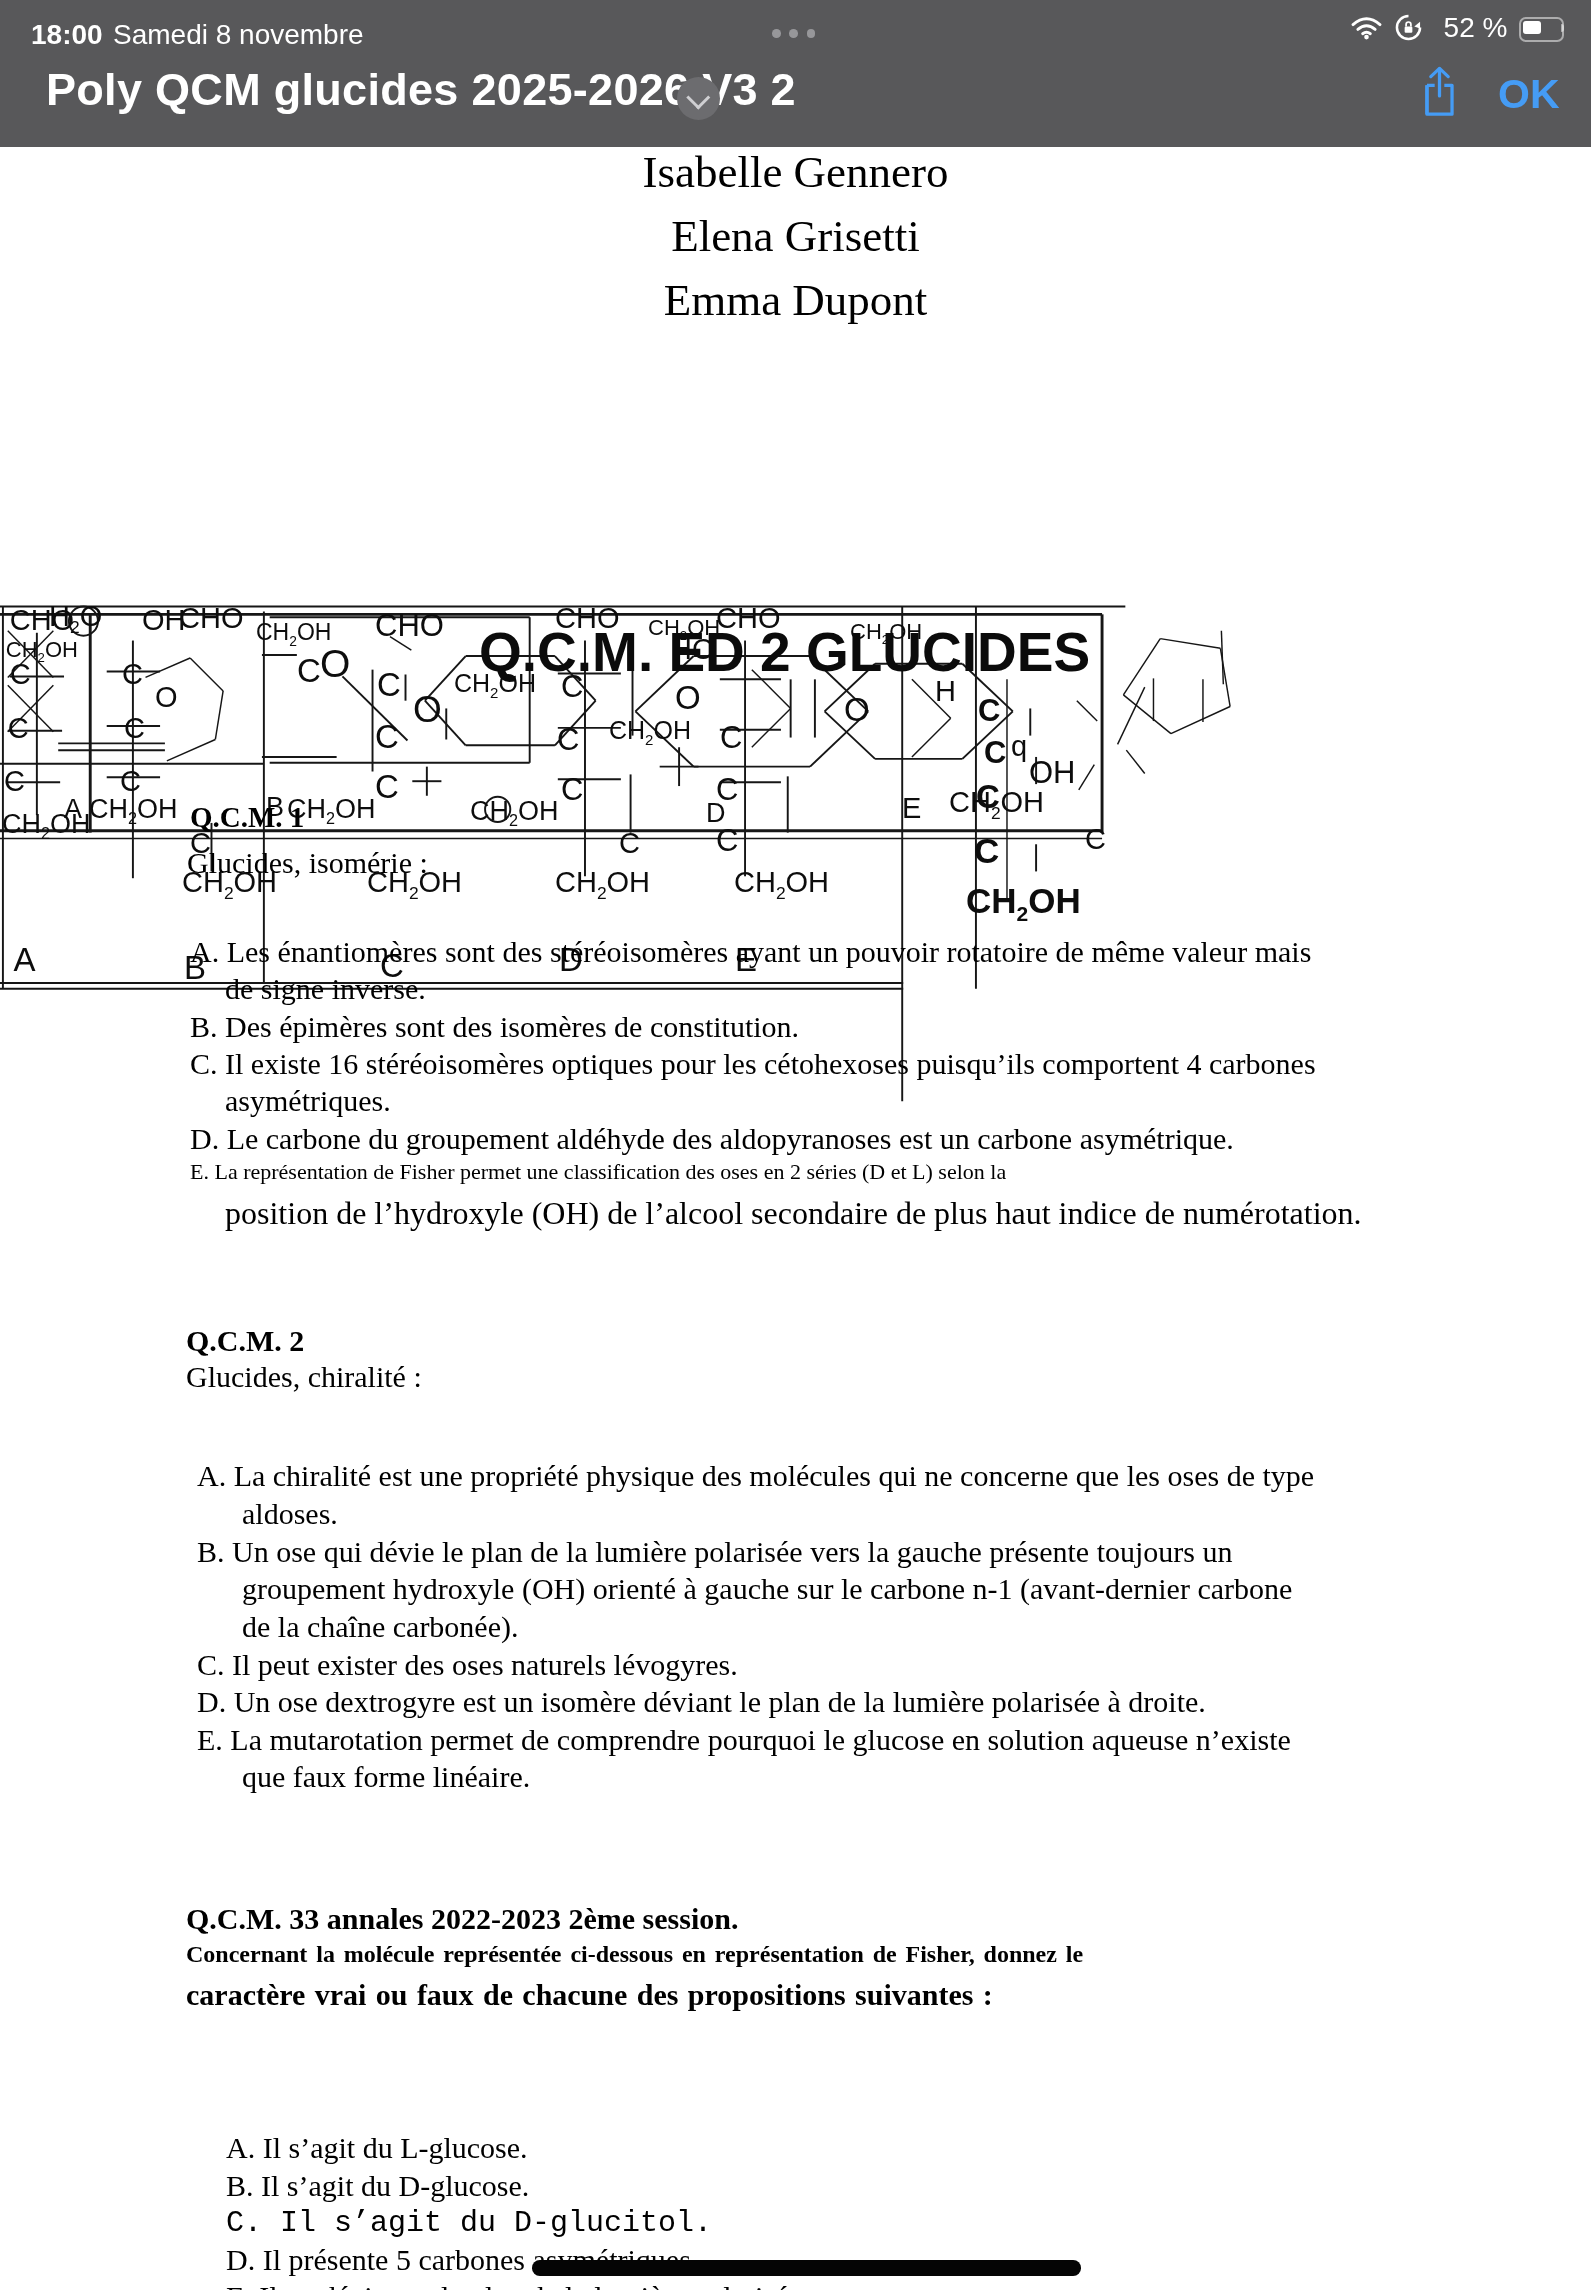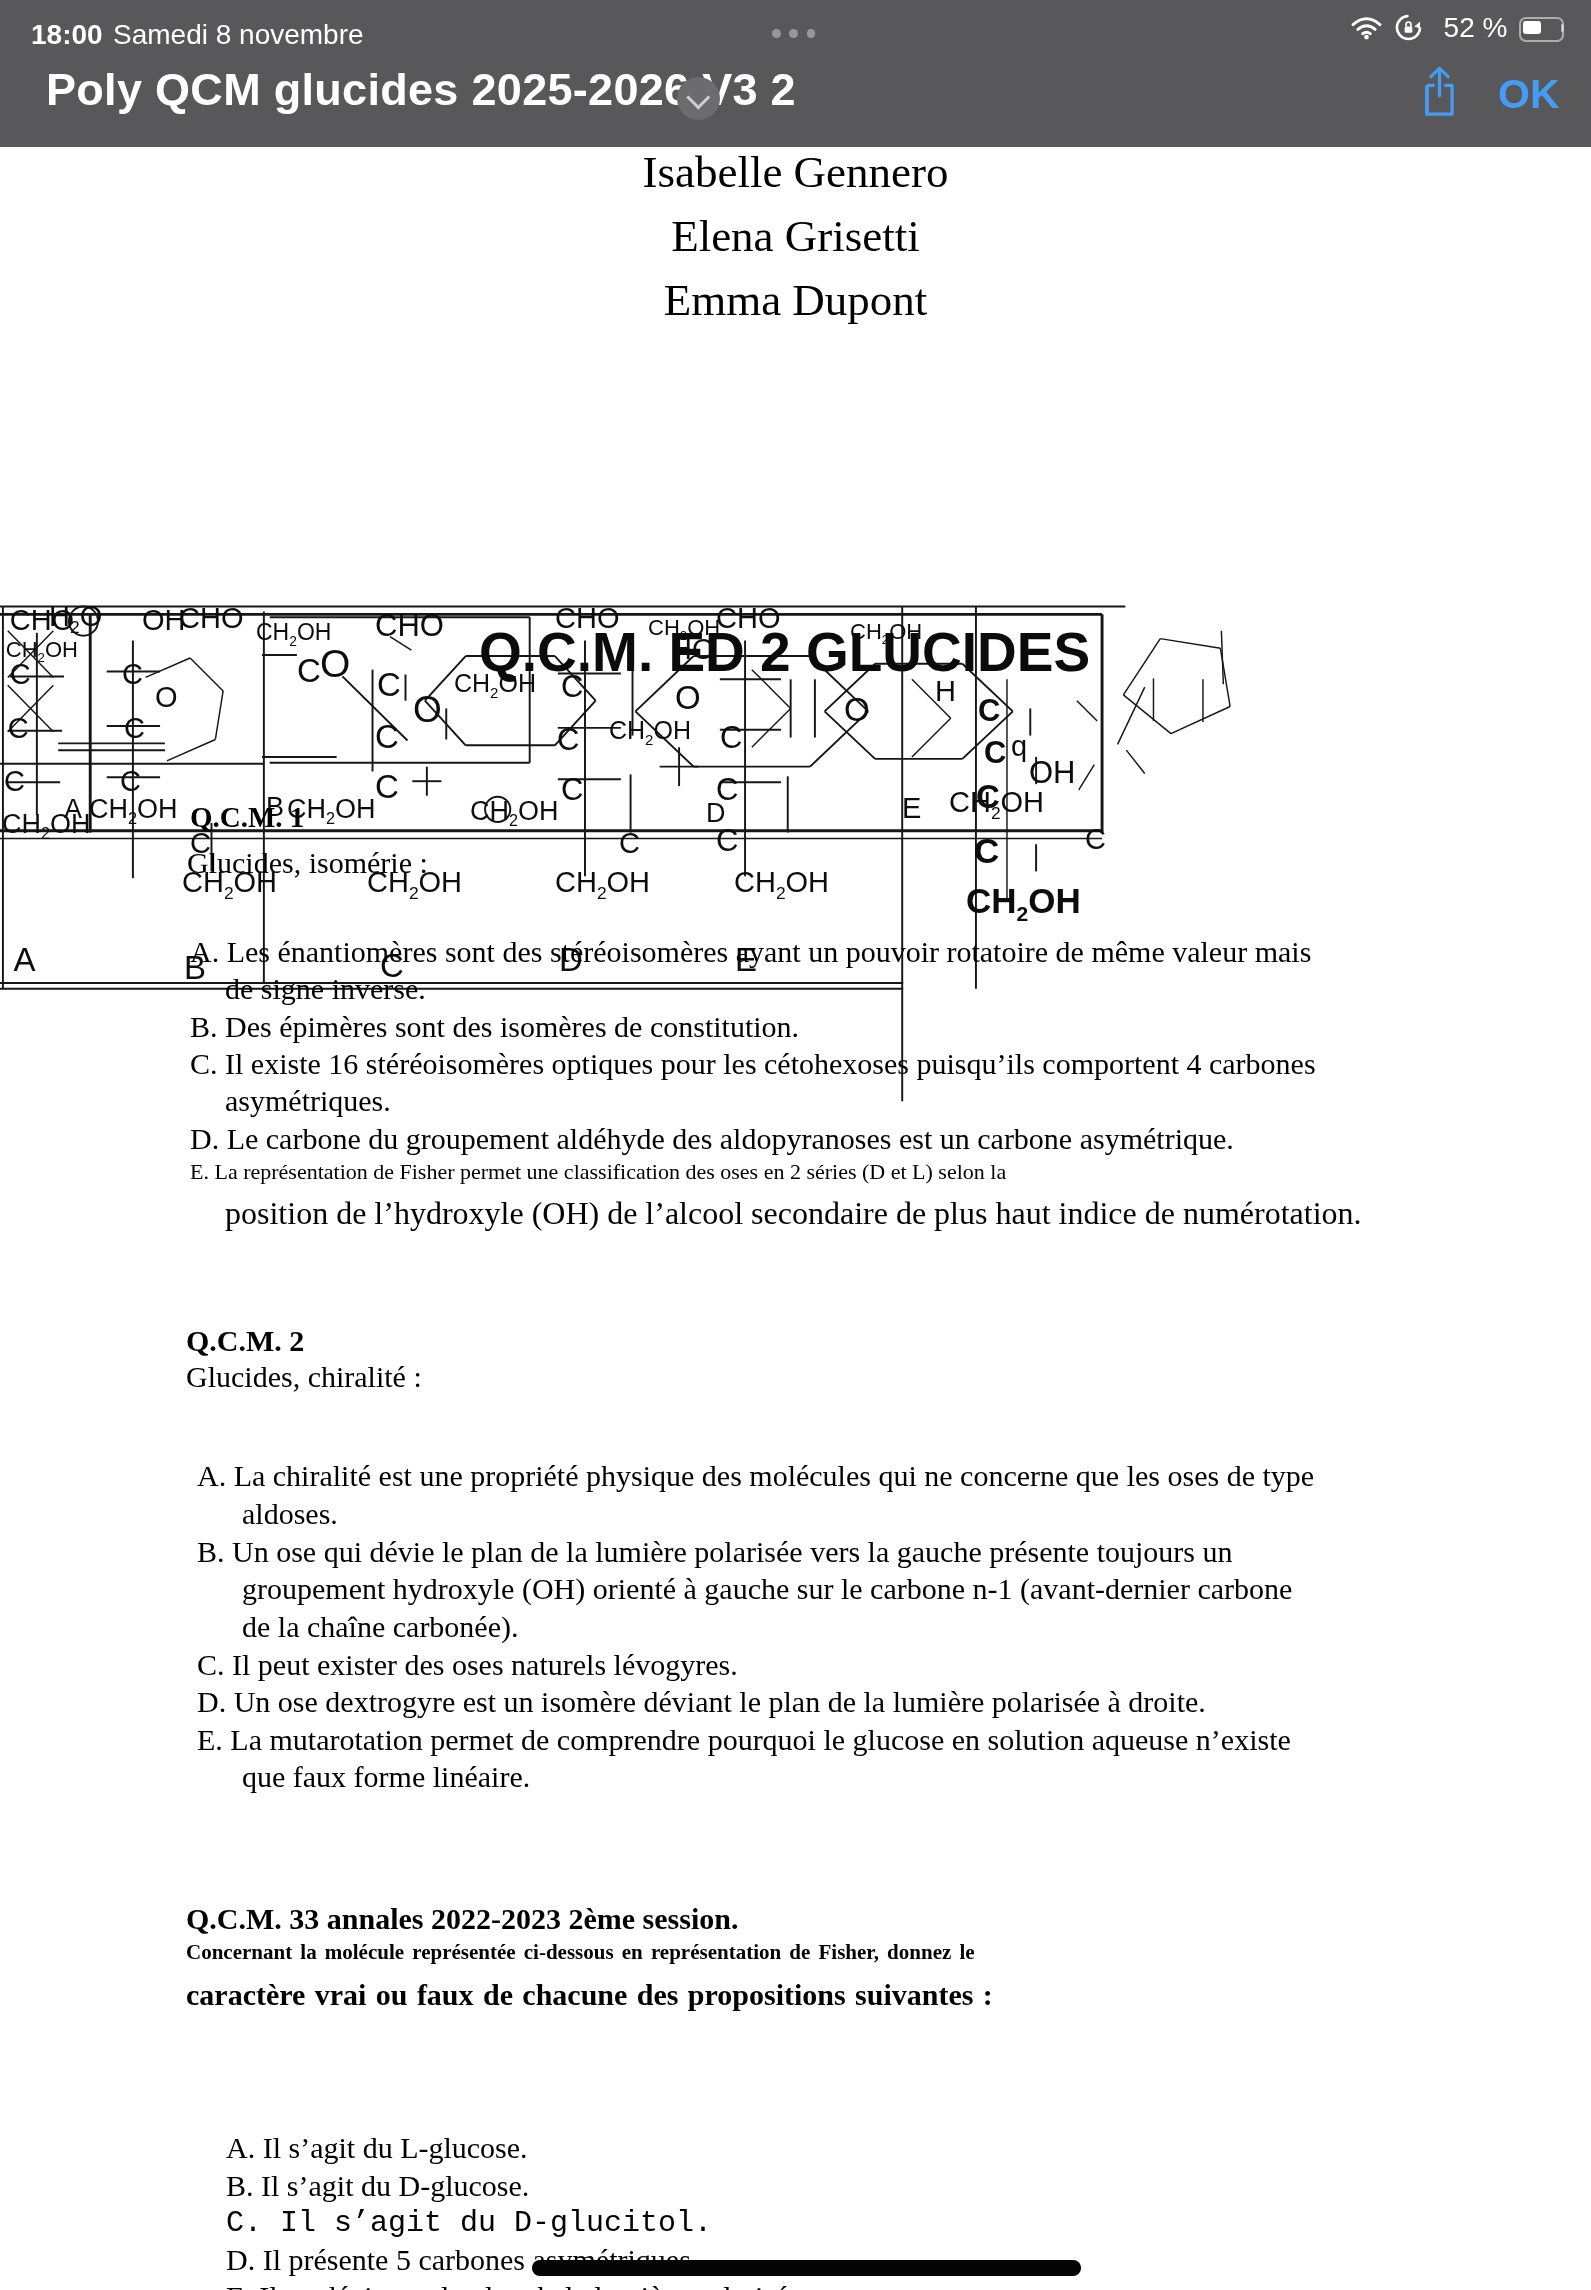--- a/index.html
+++ b/index.html
@@ -279,21 +279,21 @@
       <div class="t bodyline" style="left: 197px; top: 1461px; font-size: 30px;">A. La chiralité est une propriété physique des molécules qui ne concerne que les oses de type</div>
       <div class="t bodyline" style="left: 242px; top: 1499px; font-size: 30px;">aldoses.</div>
       <div class="t bodyline" style="left: 197px; top: 1537px; font-size: 30px;">B. Un ose qui dévie le plan de la lumière polarisée vers la gauche présente toujours un</div>
       <div class="t bodyline" style="left: 242px; top: 1574px; font-size: 30px;">groupement hydroxyle (OH) orienté à gauche sur le carbone n-1 (avant-dernier carbone</div>
       <div class="t bodyline" style="left: 242px; top: 1612px; font-size: 30px;">de la chaîne carbonée).</div>
       <div class="t bodyline" style="left: 197px; top: 1650px; font-size: 30px;">C. Il peut exister des oses naturels lévogyres.</div>
       <div class="t bodyline" style="left: 197px; top: 1687px; font-size: 30px;">D. Un ose dextrogyre est un isomère déviant le plan de la lumière polarisée à droite.</div>
       <div class="t bodyline" style="left: 197px; top: 1725px; font-size: 30px;">E. La mutarotation permet de comprendre pourquoi le glucose en solution aqueuse n’existe</div>
       <div class="t bodyline" style="left: 242px; top: 1762px; font-size: 30px;">que faux forme linéaire.</div>
       <div class="t bodyline" style="left: 186px; top: 1904px; font-size: 30px; font-weight: 700; word-spacing: 0px;">Q.C.M. 33 annales 2022-2023 2ème session.</div>
-      <div class="t bodyline" style="left: 186px; top: 1942px; font-size: 21px; font-weight: 700; word-spacing: 2.9px;">Concernant la molécule représentée ci-dessous en représentation de Fisher, donnez le</div>
+      <div class="t bodyline" style="left: 186px; top: 1942px; font-size: 24px; font-weight: 700; word-spacing: 2.9px;">Concernant la molécule représentée ci-dessous en représentation de Fisher, donnez le</div>
       <div class="t bodyline" style="left: 186px; top: 1980px; font-size: 30px; font-weight: 700; word-spacing: 1.9px;">caractère vrai ou faux de chacune des propositions suivantes :</div>
       <div class="t bodyline" style="left: 226px; top: 2133px; font-size: 30px;">A. Il s’agit du L-glucose.</div>
       <div class="t bodyline" style="left: 226px; top: 2171px; font-size: 30px;">B. Il s’agit du D-glucose.</div>
       <div class="t bodyline" style="left: 226px; top: 2208px; font-size: 30px; font-family: Liberation Mono, monospace;">C. Il s’agit du D-glucitol.</div>
       <div class="t bodyline" style="left: 226px; top: 2245px; font-size: 30px;">D. Il présente 5 carbones asymétriques</div>
       <div class="t bodyline" style="left: 226px; top: 2282px; font-size: 30px;">E. Il ne dévie pas le plan de la lumière polarisée</div>
     </div>
 
 </div>
 

